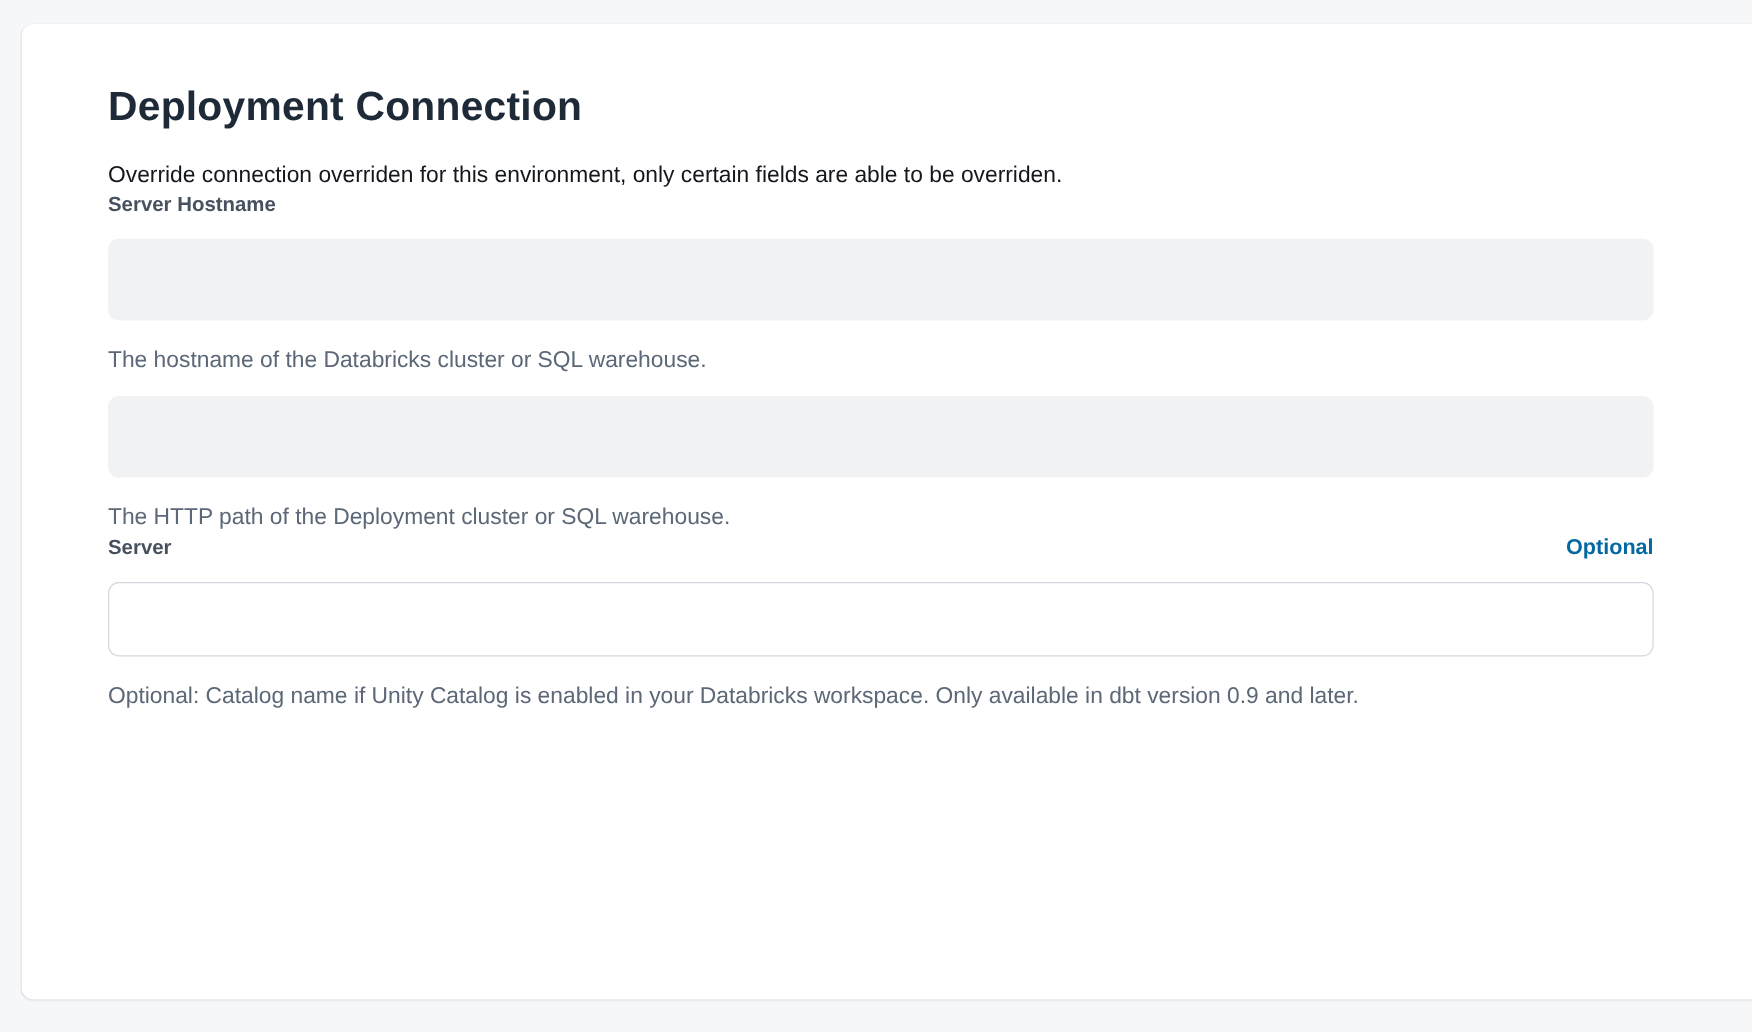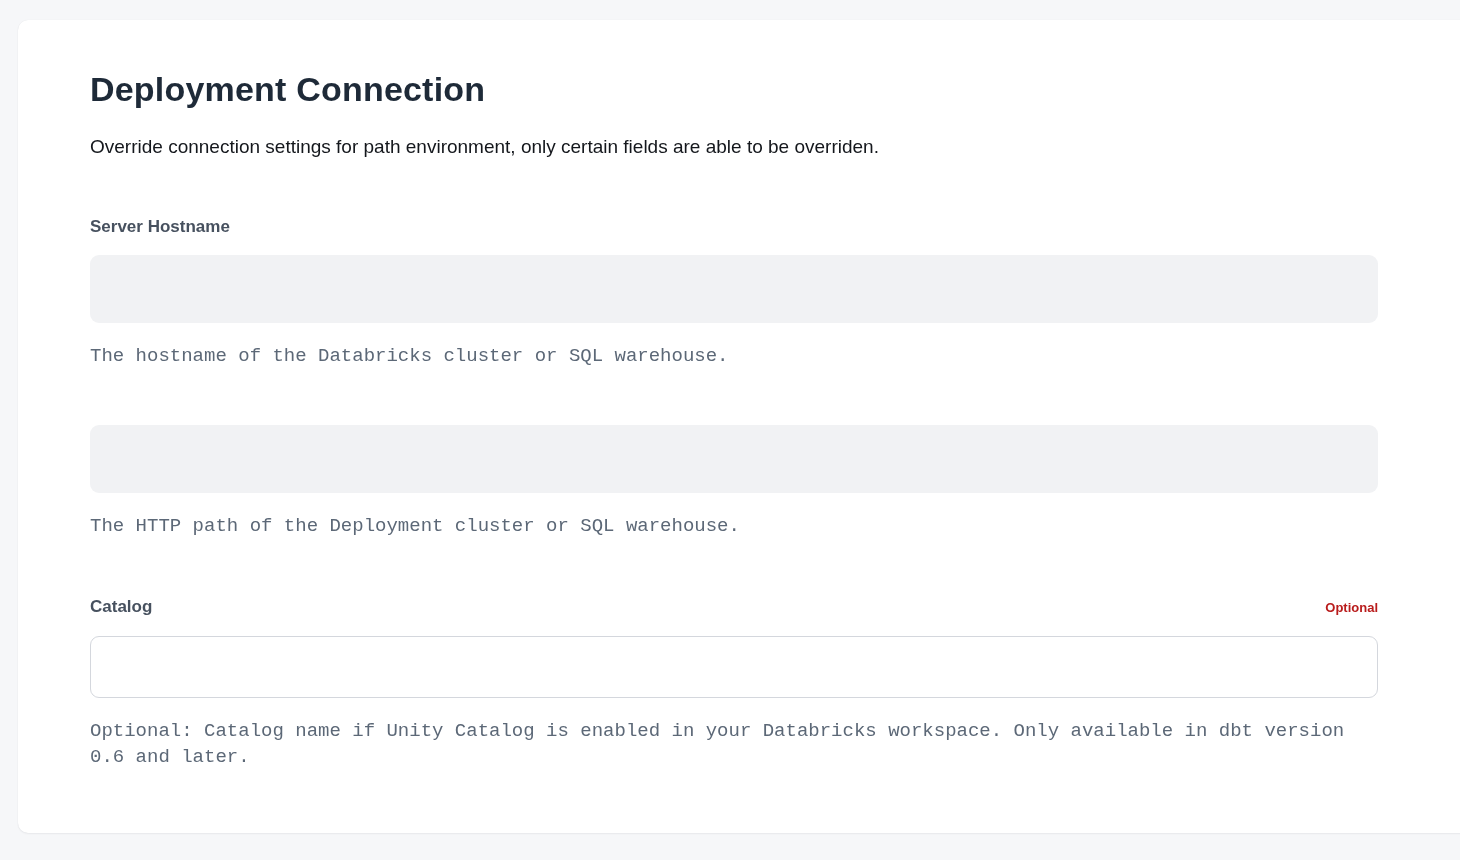--- a/index.html
+++ b/index.html
@@ -34,36 +34,36 @@
     letter-spacing: 0.2px;
   }
   .page-subtitle {
     margin-top: 26px;
     font-size: 19px;
     font-weight: 400;
     color: #14171c;
     line-height: 1.3;
   }
 
-  .field-group { margin-top: 56px; }
+  .field-group { }
   .label-row {
     display: flex;
     align-items: baseline;
     justify-content: space-between;
   }
   .field-label {
     font-size: 17px;
     font-weight: 700;
     color: #47515f;
     line-height: 22px;
   }
   .optional-badge {
-    font-size: 13px;
+    font-size: 18px;
     font-weight: 700;
-    color: #b91c1c;
+    color: #0369a1;
     line-height: 22px;
   }
 
   .text-input {
     display: block;
     width: 100%;
     margin-top: 17px;
     font-family: "Liberation Sans", "DejaVu Sans", sans-serif;
     font-size: 18px;
     color: #14171c;
@@ -83,50 +83,49 @@
     border-radius: 9px;
     padding: 0 18px;
   }
 
   .helper-text {
     margin-top: 21px;
     font-size: 19px;
     font-weight: 400;
     color: #5c6877;
     line-height: 1.35;
-    font-family: Liberation Mono, monospace;
   }
 </style>
 </head>
 <body>
 
 <div class="card">
   <div class="card-inner">
     <div class="content">
 
       <h1 class="page-title">Deployment Connection</h1>
-      <p class="page-subtitle">Override connection settings for path environment, only certain fields are able to be overriden.</p>
+      <p class="page-subtitle">Override connection overriden for this environment, only certain fields are able to be overriden.</p>
 
       <div class="field-group">
         <div class="label-row">
           <label class="field-label">Server Hostname</label>
         </div>
         <input type="text" class="text-input text-input--disabled" disabled="" placeholder="" style="">
         <p class="helper-text">The hostname of the Databricks cluster or SQL warehouse.</p>
       </div>
 
       <div class="field-group">
         <input type="text" class="text-input text-input--disabled" disabled="" placeholder="" style="">
         <p class="helper-text">The HTTP path of the Deployment cluster or SQL warehouse.</p>
       </div>
 
       <div class="field-group">
         <div class="label-row">
-          <label class="field-label">Catalog</label>
+          <label class="field-label">Server</label>
           <span class="optional-badge">Optional</span>
         </div>
         <input type="text" class="text-input text-input--enabled" placeholder="" style="">
-        <p class="helper-text">Optional: Catalog name if Unity Catalog is enabled in your Databricks workspace. Only available in dbt version 0.6 and later.</p>
+        <p class="helper-text">Optional: Catalog name if Unity Catalog is enabled in your Databricks workspace. Only available in dbt version 0.9 and later.</p>
       </div>
 
     </div>
   </div>
 </div>
 
 </body></html>

